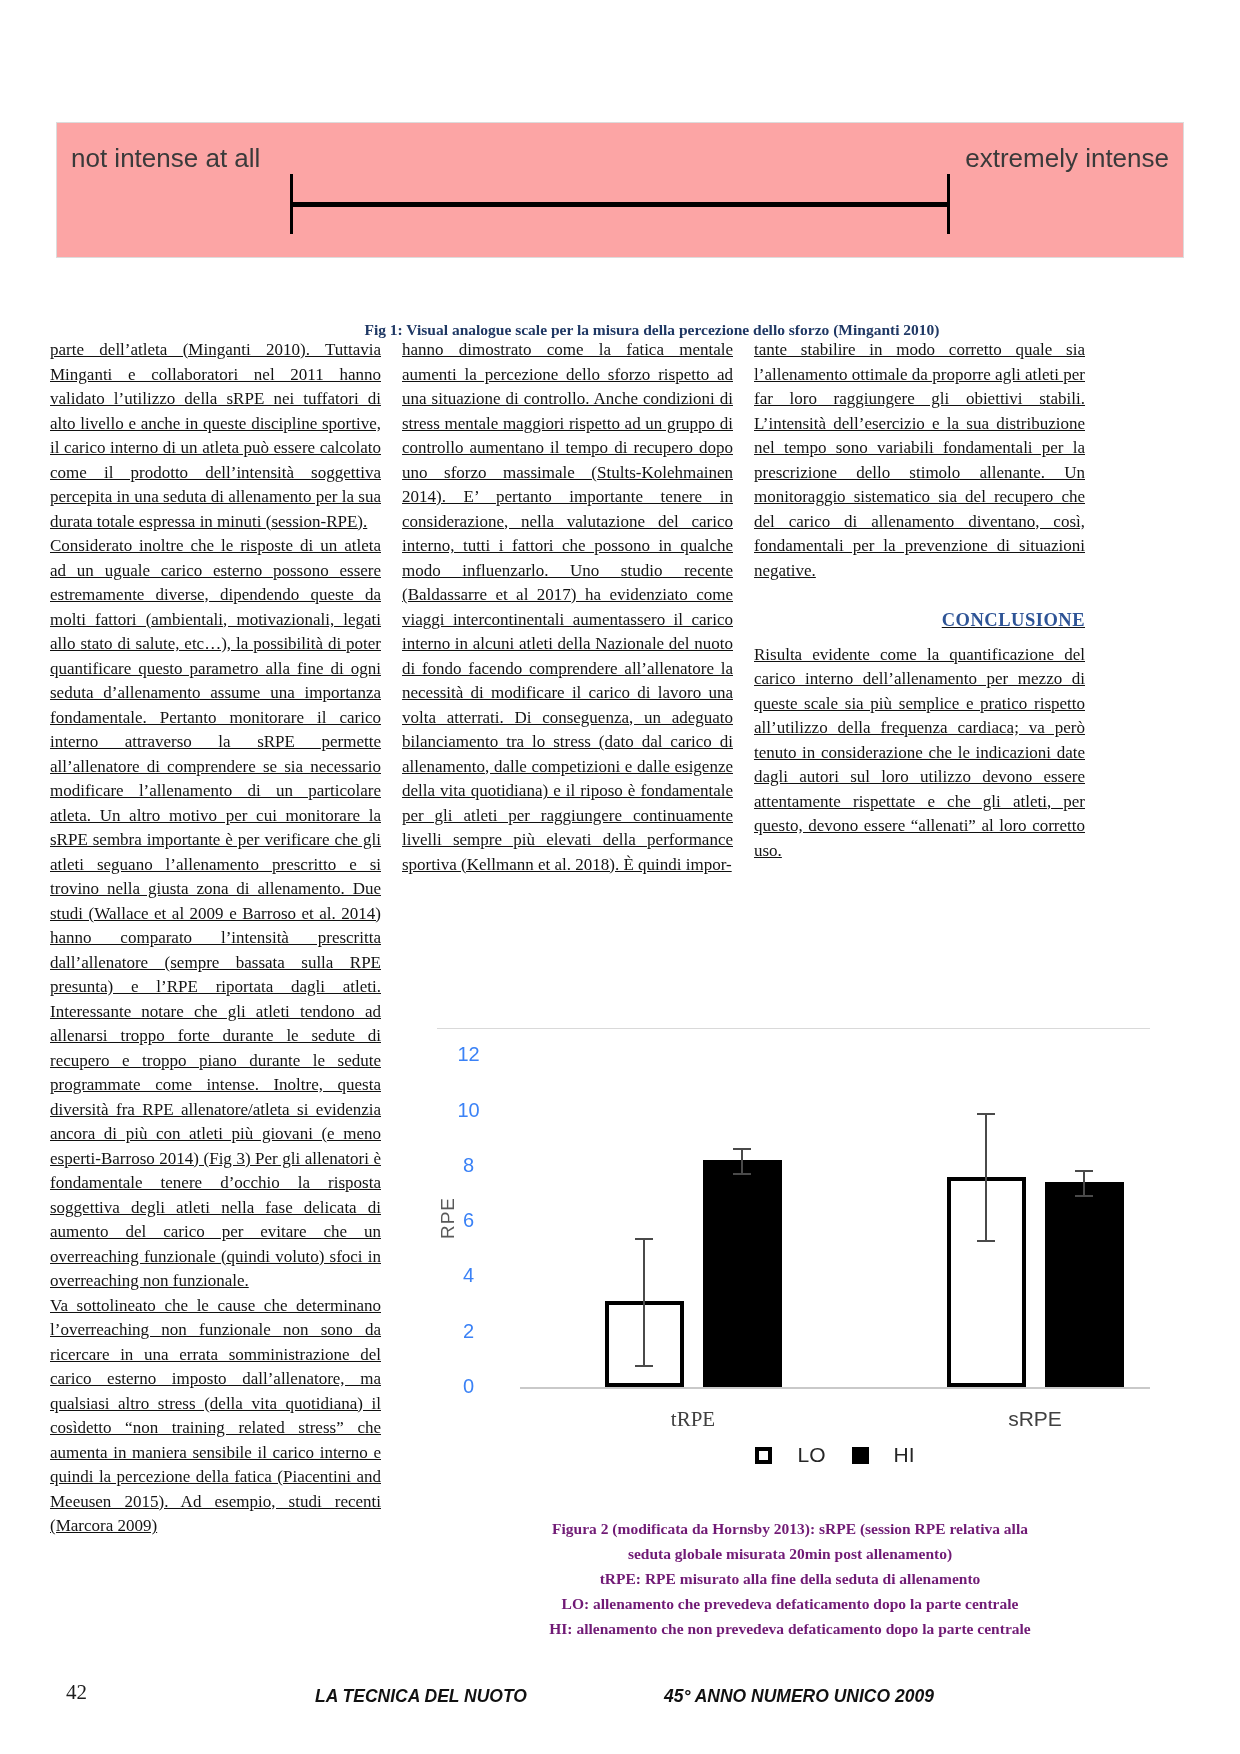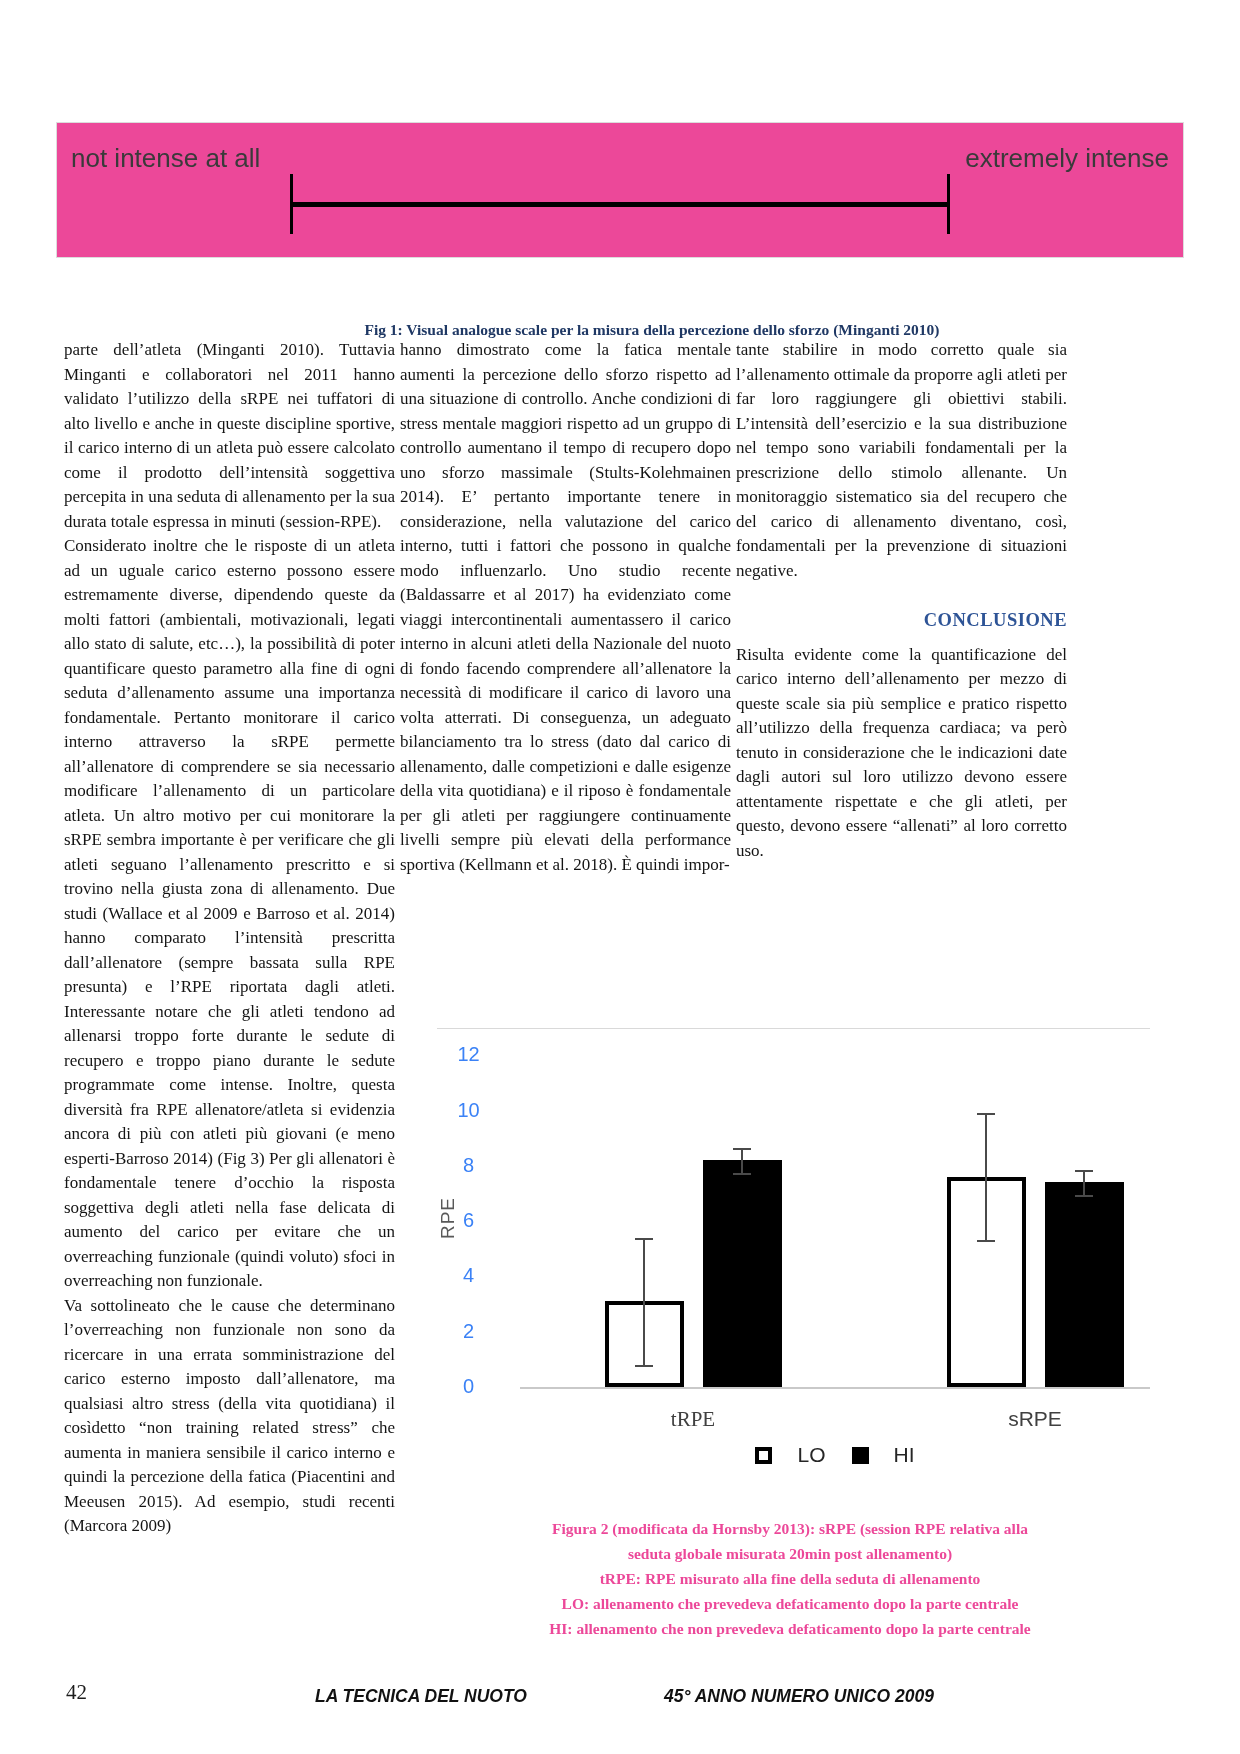--- a/index.html
+++ b/index.html
@@ -4,43 +4,43 @@
 <style>
   html, body { margin:0; padding:0; background:#ffffff; }
   #page {
     position:relative; width:1240px; height:1754px; background:#ffffff;
     font-family:"Liberation Serif", serif; color:#111111; overflow:hidden;
   }
 
   
   .fig1-box {
     position:absolute; left:56px; top:122px; width:1126px; height:134px;
-    border:1px solid #dcdcdc; background:#ec4899;
+    border:1px solid #dcdcdc; background:#fca5a5;
   }
   .fig1-label {
     position:absolute; top:20px; font-family:"Liberation Sans", sans-serif;
     font-size:26px; color:#3a3a3a;
   }
   .fig1-label.left { left:14px; }
   .fig1-label.right { right:14px; }
   .vas-line { position:absolute; left:233px; top:79px; width:660px; height:5px; background:#000; }
   .vas-cap  { position:absolute; top:51px; width:3px; height:60px; background:#000; }
   .vas-cap.left { left:233px; }
   .vas-cap.right { left:890px; }
 
   .fig-caption {
     position:absolute; left:0; width:100%; text-align:center;
     font-weight:bold; font-size:15.5px; color:#1F3864;
   }
   #fig1-caption { top:321px;margin-left:32px; }
 
   
   #text-columns {
-    position:absolute; left:64px; top:338px; width:1036px;
-    display:flex; gap:5px;
+    position:absolute; left:50px; top:338px; width:1036px;
+    display:flex; gap:21px;text-decoration:underline;
   }
   .col {
     width:331px; font-size:17px; line-height:24.5px; text-align:justify;
     color:#141414; hyphens:auto;
   }
   .col p { margin:0; }
   .conclusion-heading {
     margin-top:25px; margin-bottom:10px; text-align:right;
     font-weight:bold; font-size:18.5px; letter-spacing:0.5px; color:#2E5496;
   }
@@ -70,21 +70,21 @@
     position:absolute; top:428px; left:83px; width:630px;
     display:flex; justify-content:center; align-items:center; gap:26px;
     font-size:21px; color:#262626;
   }
   .legend-item { display:flex; align-items:center; gap:25px; }
   .swatch-outline { width:17px; height:17px; box-sizing:border-box; background:#fff; border:4px solid #000; }
   .swatch-solid { width:17px; height:17px; background:#000; }
 
   #fig2-caption {
     position:absolute; left:400px; top:1516px; width:780px; text-align:center;
-    font-weight:bold; font-size:15.5px; line-height:25px; color:#ec4899;
+    font-weight:bold; font-size:15.5px; line-height:25px; color:#701a75;
   }
 
   
   .footer-pagenum {
     position:absolute; left:66px; top:1680px; font-size:21px; color:#1c1c1c;
   }
   .footer-text {
     position:absolute; top:1686px; font-family:"Liberation Sans", sans-serif;
     font-style:italic; font-weight:bold; font-size:17.5px; color:#111;
   }

